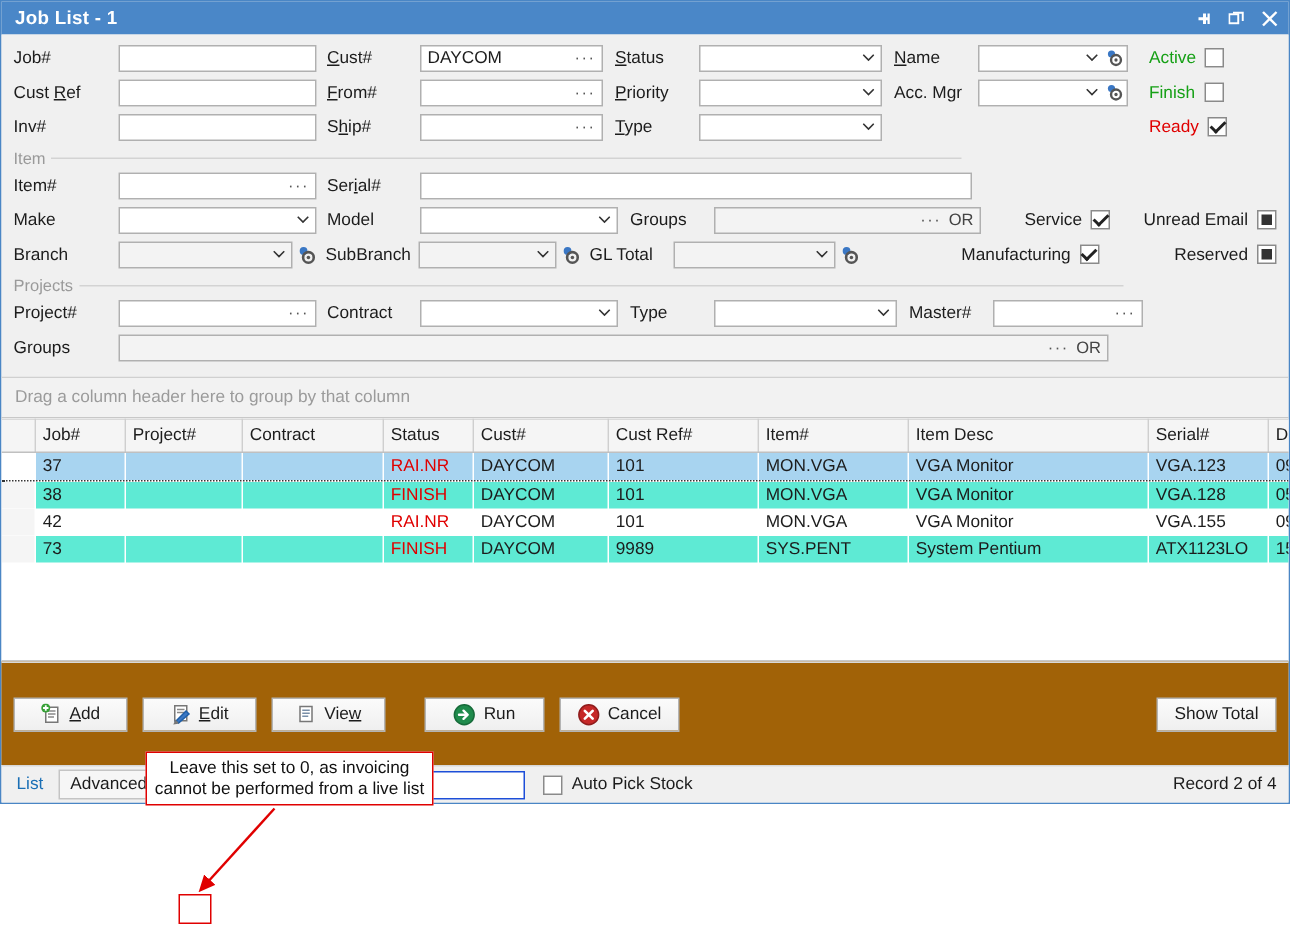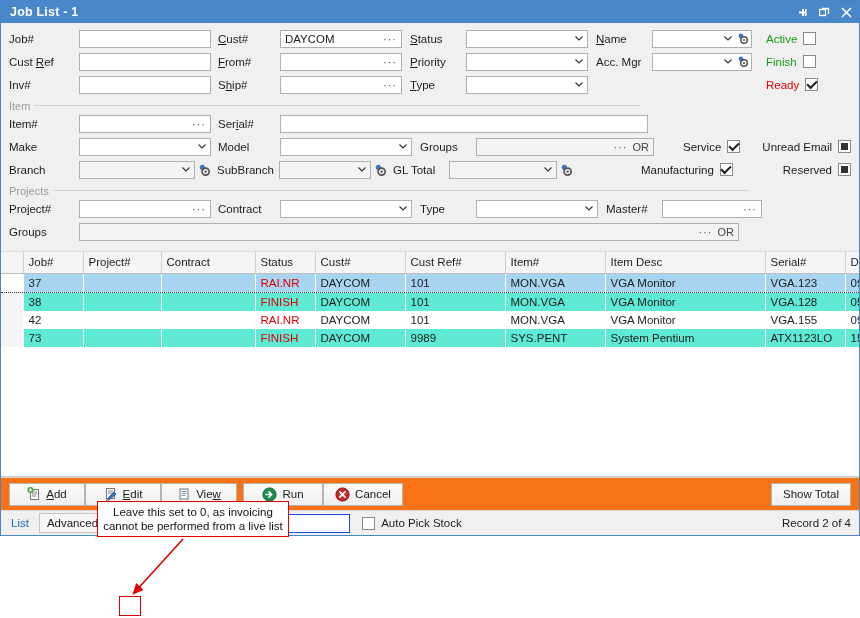--- a/index.html
+++ b/index.html
@@ -193,25 +193,26 @@
   }
   td.status { color:#e00000; }
   td.rowhdr { background:#f5f5f5; border-right:1px solid #cfcfcf; }
   tr.row-sel td.rowhdr { background:#ffffff; }
   tr.row-alt td.rowhdr { background:#f5f5f5; }
 
   
   .btnbar {
     flex: 0 0 auto;
     height: 32px;
-    background: #f97316;
+    background: #a16207;
     border-top: 1px solid #d8d8d8;
     display: flex;
     align-items: center;
-    padding: 0 8px;
+    padding: 18px 8px;
+    gap: 10px;
     position: relative;
   }
   .btn {
     height: 23px;
     min-width: 72px;
     border: 1px solid #b4b4b4;
     background: linear-gradient(#fbfbfb,#efefef);
     display: flex; align-items: center; justify-content: center;
     gap: 5px;
     font-size: 11.5px;
@@ -595,20 +596,23 @@
       <div class="lbl" style="width:70px">Groups</div>
       <div class="fld gray" style="width:660px">
         <span class="val"></span>
         <span class="ell">···</span>
         <span class="ortext">OR</span>
       </div>
     </div>
     <div style="height:6px"></div>
   </div>
 
+  <div class="groupstrip">
+    <span>Drag a column header here to group by that column</span>
+  </div>
 
   <div class="gridwrap">
     <table class="grid">
       <colgroup>
         <col style="width:22px">
           <col style="width:60px">
           <col style="width:78px">
           <col style="width:94px">
         <col style="width:60px">
           <col style="width:90px">

